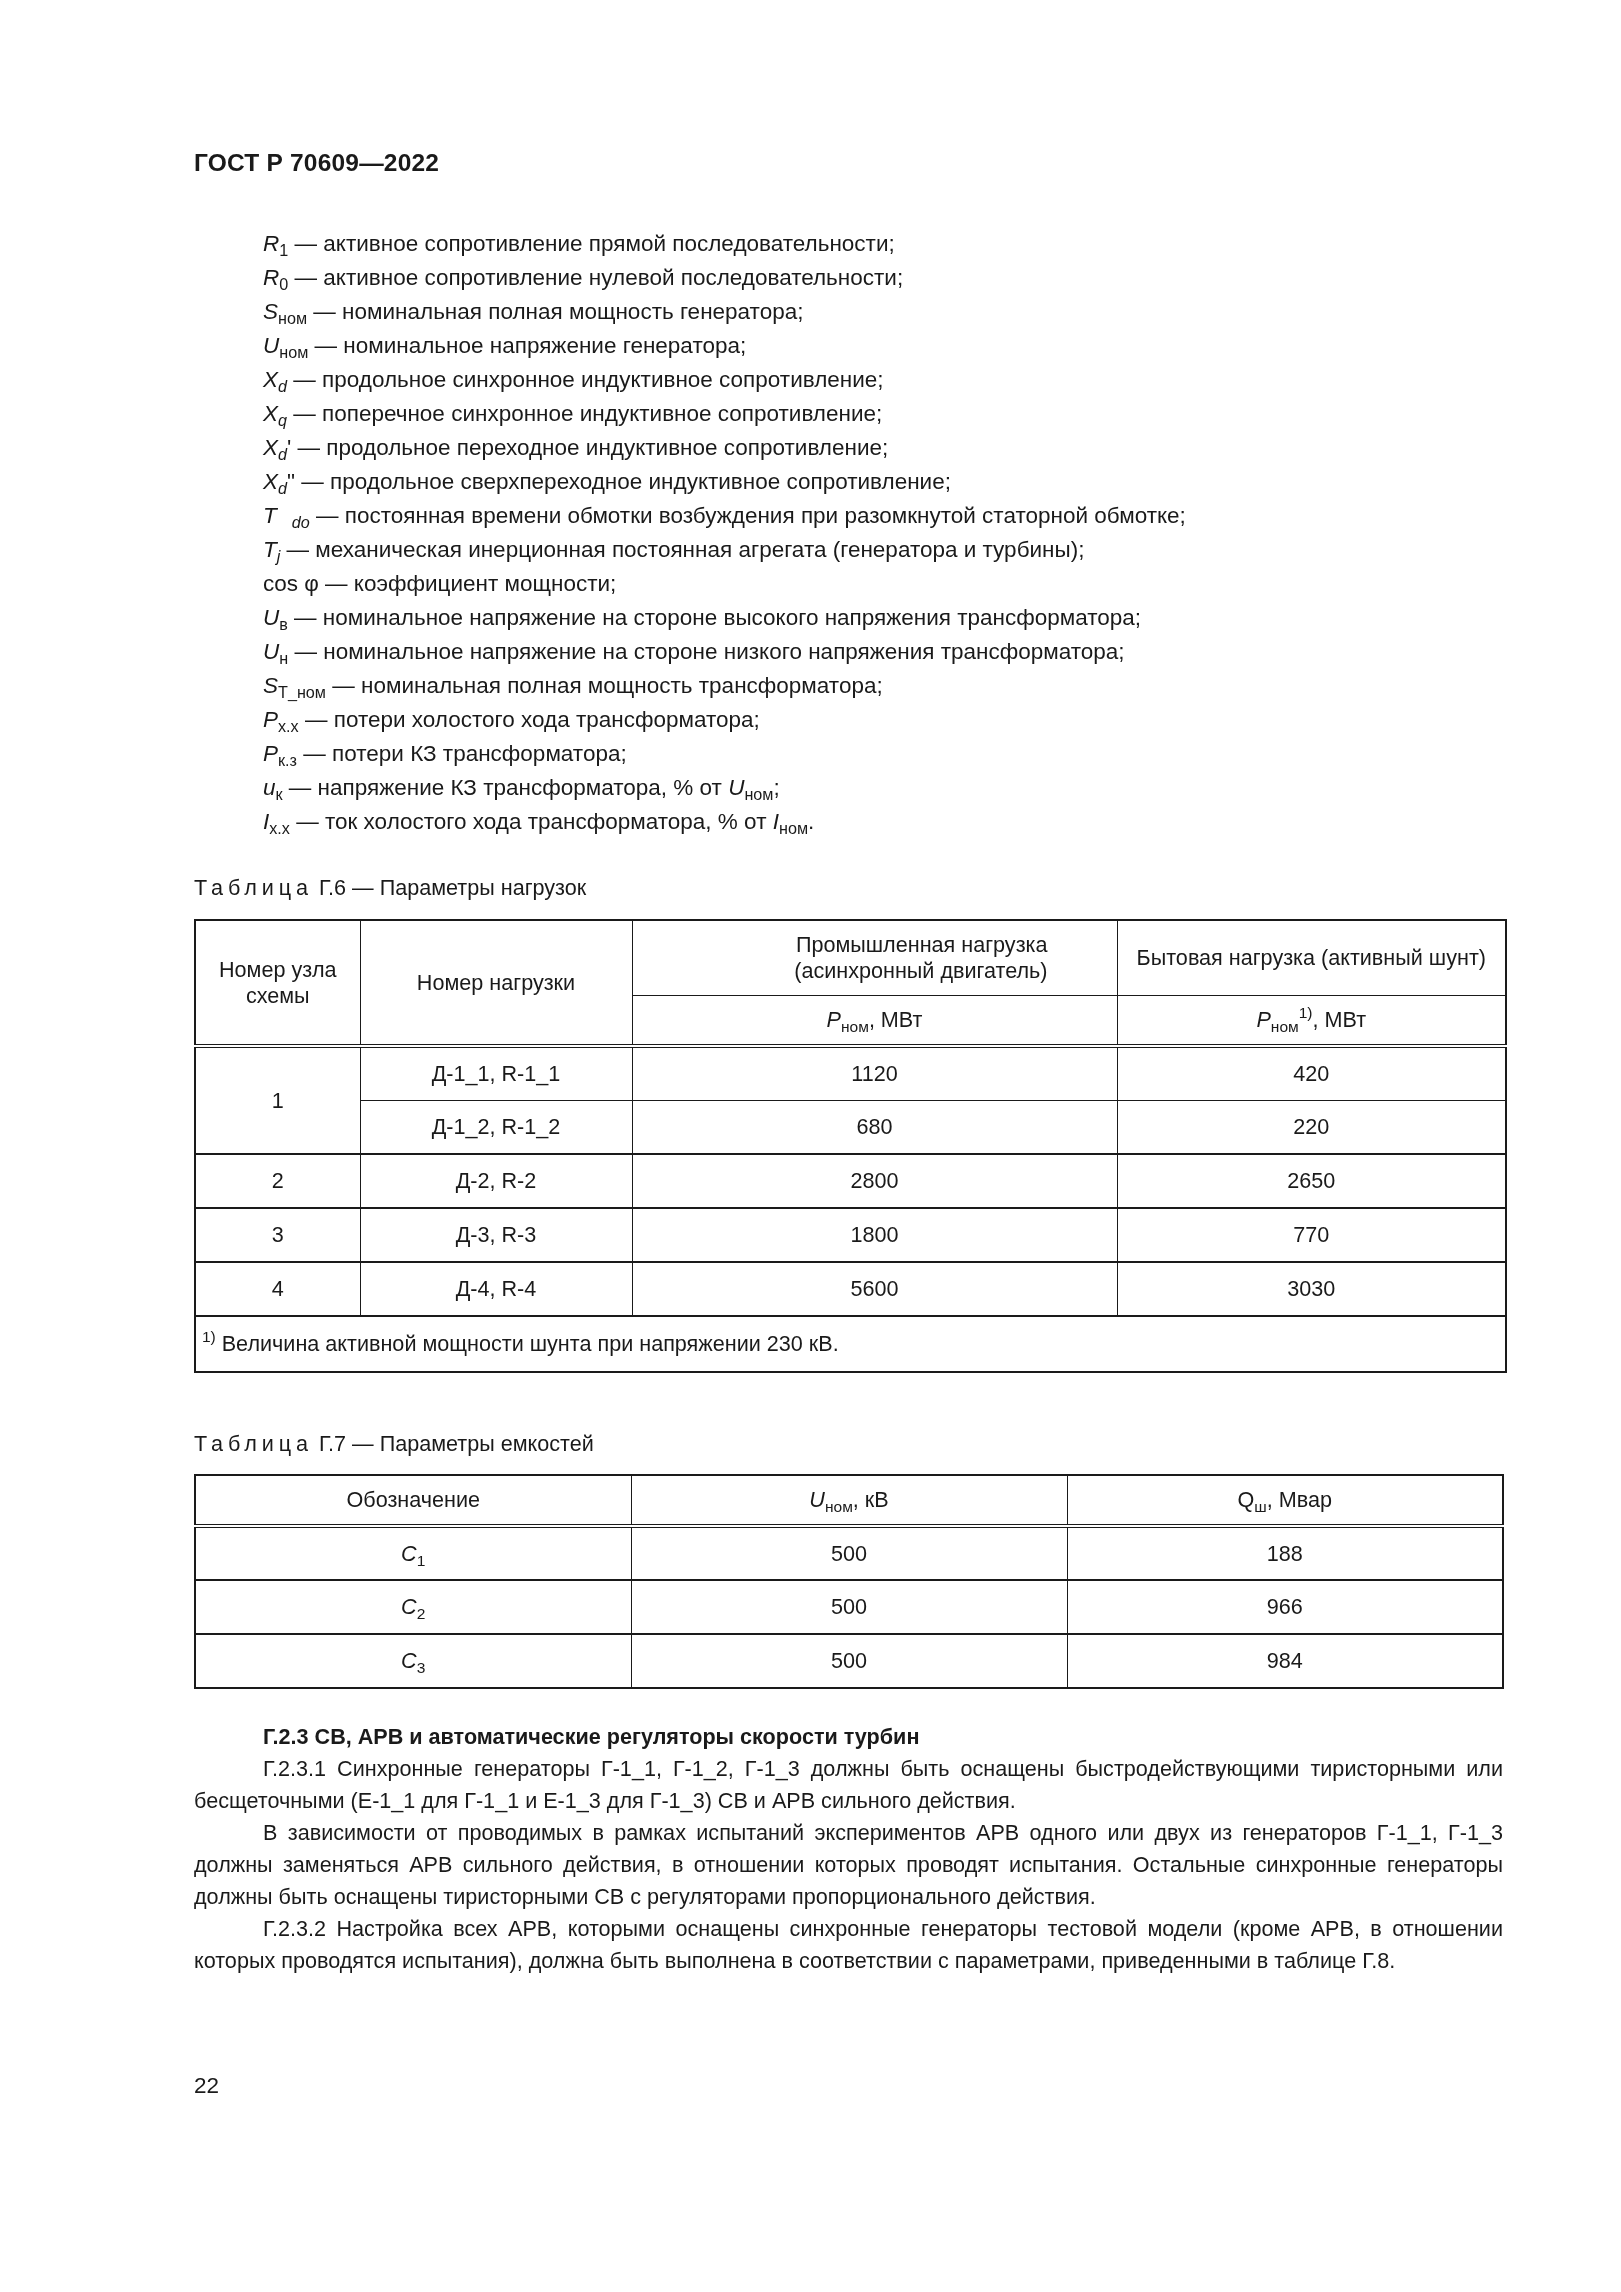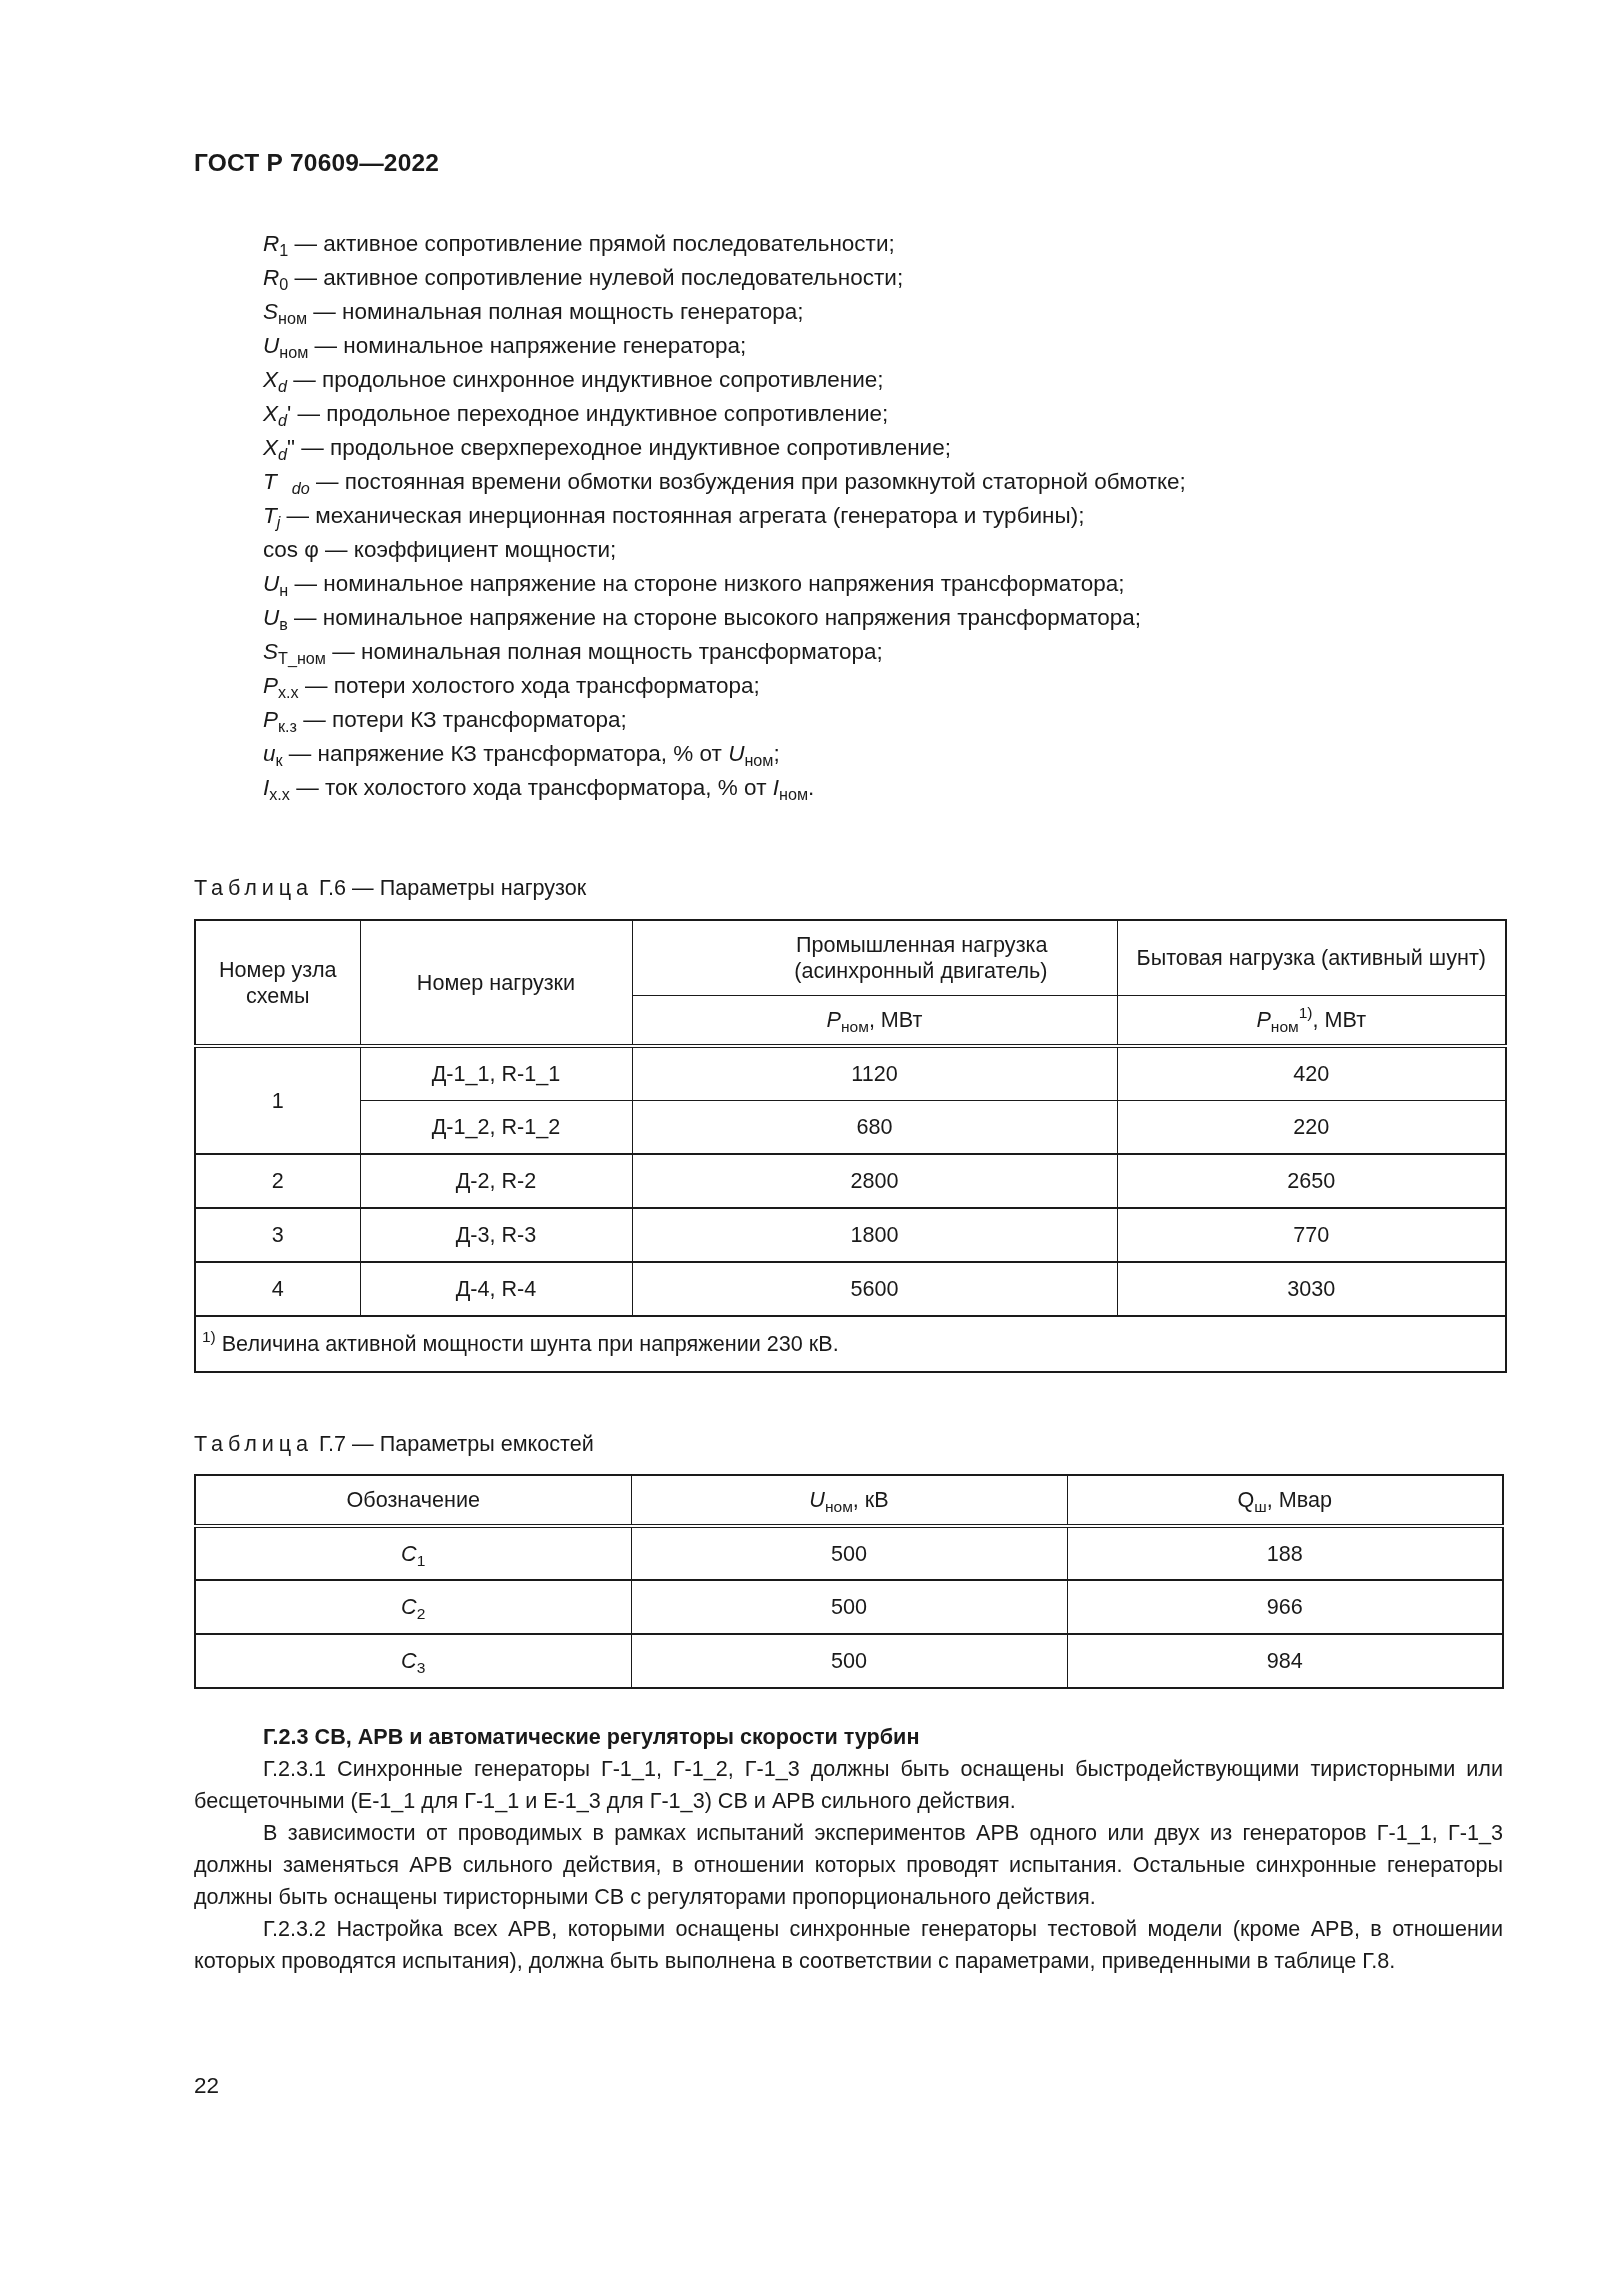--- a/index.html
+++ b/index.html
@@ -57,27 +57,28 @@
 <body>
 
 <div class="page-header">ГОСТ Р 70609—2022</div>
 
 <div class="defs" id="defs">
     <div class="def-line"><span class="sym">R</span><sub>1</sub><span> — активное сопротивление прямой последовательности;</span></div>
     <div class="def-line"><span class="sym">R</span><sub>0</sub><span> — активное сопротивление нулевой последовательности;</span></div>
     <div class="def-line"><span class="sym">S</span><sub>ном</sub><span> — номинальная полная мощность генератора;</span></div>
     <div class="def-line"><span class="sym">U</span><sub>ном</sub><span> — номинальное напряжение генератора;</span></div>
     <div class="def-line"><span class="sym">X</span><sub class="sym" style="font-style: italic;">d</sub><span> — продольное синхронное индуктивное сопротивление;</span></div>
+    <div class="def-line"><span class="sym">X</span><sub class="sym" style="font-style: italic;">q</sub><span> — поперечное синхронное индуктивное сопротивление;</span></div>
     <div class="def-line"><span class="sym">X</span><sub class="sym" style="font-style: italic;">d</sub><span>'</span><span> — продольное переходное индуктивное сопротивление;</span></div>
     <div class="def-line"><span class="sym">X</span><sub class="sym" style="font-style: italic;">d</sub><span>"</span><span> — продольное сверхпереходное индуктивное сопротивление;</span></div>
     <div class="def-line"><span class="sym">T</span><sub class="sym" style="font-style: italic; margin-left: 15px;">do</sub><span> — постоянная времени обмотки возбуждения при разомкнутой статорной обмотке;</span></div>
     <div class="def-line"><span class="sym">T</span><sub class="sym" style="font-style: italic;">j</sub><span> — механическая инерционная постоянная агрегата (генератора и турбины);</span></div>
     <div class="def-line"><span>cos φ</span><span> — коэффициент мощности;</span></div>
+    <div class="def-line"><span class="sym">U</span><sub>в</sub><span> — номинальное напряжение на стороне высокого напряжения трансформатора;</span></div>
     <div class="def-line"><span class="sym">U</span><sub>н</sub><span> — номинальное напряжение на стороне низкого напряжения трансформатора;</span></div>
-    <div class="def-line"><span class="sym">U</span><sub>в</sub><span> — номинальное напряжение на стороне высокого напряжения трансформатора;</span></div>
     <div class="def-line"><span class="sym">S</span><sub>Т_ном</sub><span> — номинальная полная мощность трансформатора;</span></div>
     <div class="def-line"><span class="sym">P</span><sub>х.х</sub><span> — потери холостого хода трансформатора;</span></div>
     <div class="def-line"><span class="sym">P</span><sub>к.з</sub><span> — потери КЗ трансформатора;</span></div>
     <div class="def-line"><span class="sym">u</span><sub>к</sub><span> — напряжение КЗ трансформатора, % от </span><span class="sym">U</span><sub>ном</sub><span>;</span></div>
     <div class="def-line"><span class="sym">I</span><sub>х.х</sub><span> — ток холостого хода трансформатора, % от </span><span class="sym">I</span><sub>ном</sub><span>.</span></div>
   </div>
 
 <div class="caption" style="top:875px;">
   <span class="spaced">Таблица</span><span> Г.6 — Параметры нагрузок</span>
 </div>

